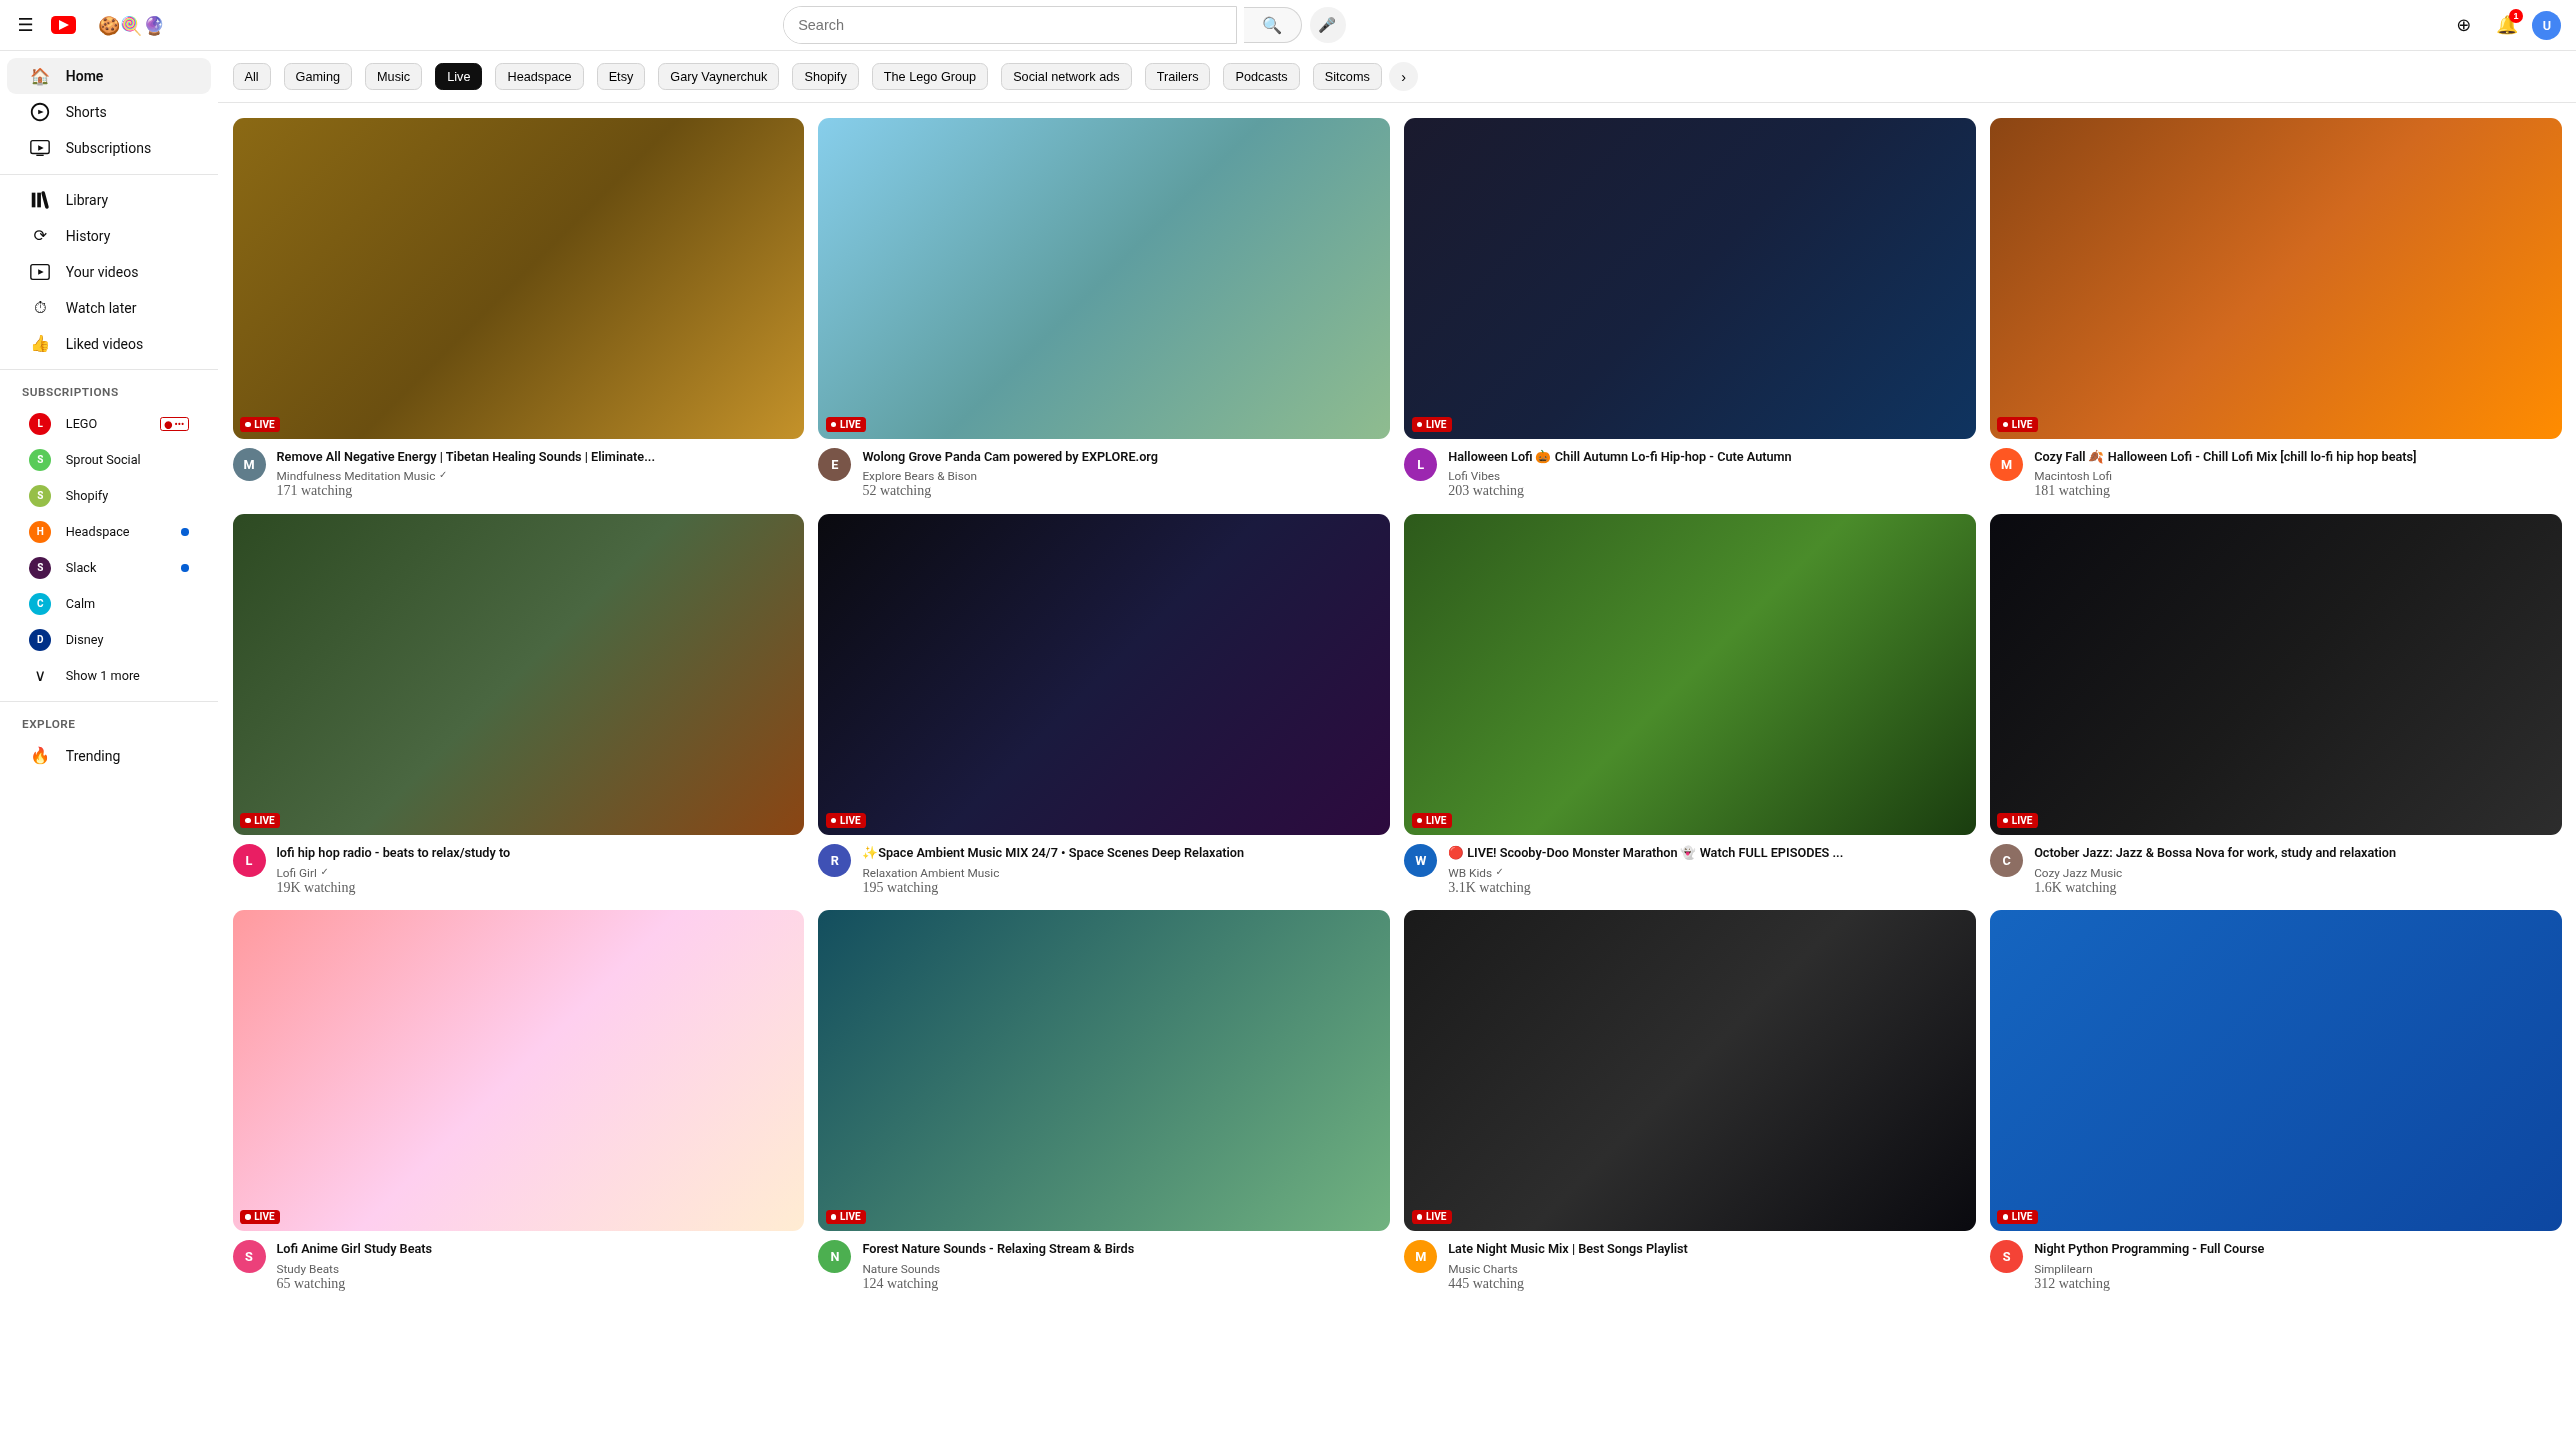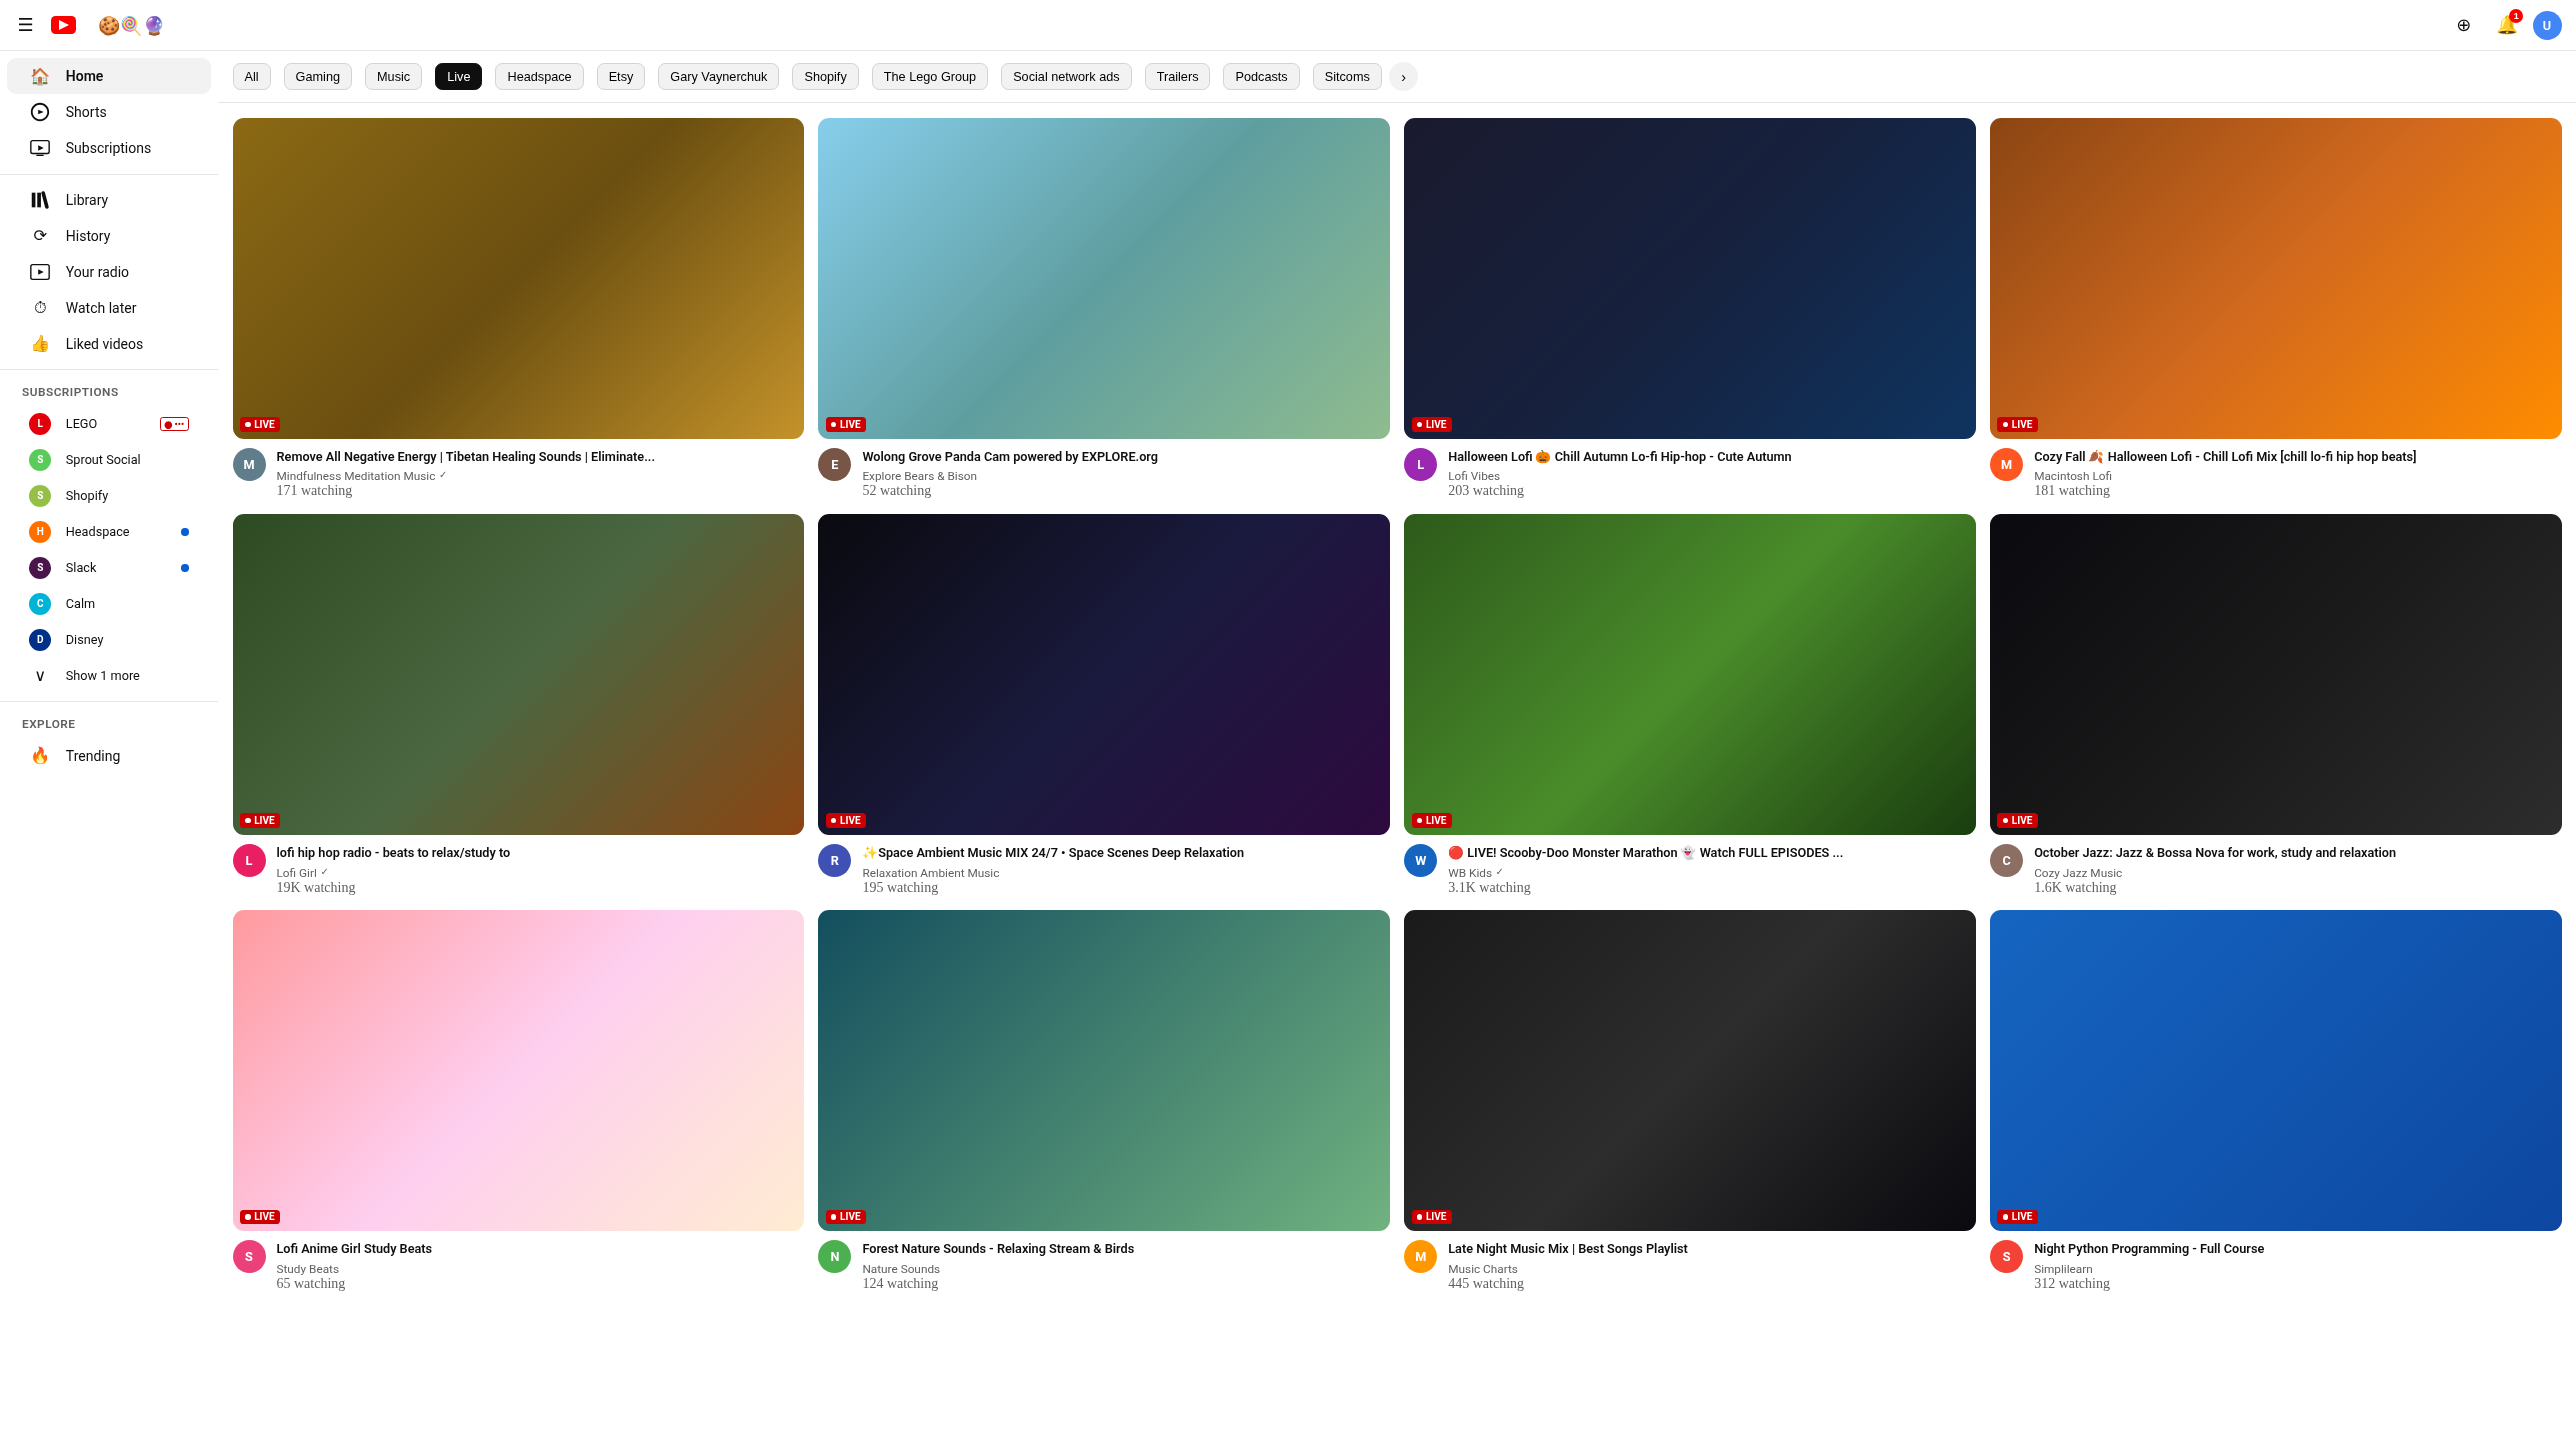--- a/index.html
+++ b/index.html
@@ -121,20 +121,31 @@
     <button class="icon-btn" style="width:22px;height:22px;font-size:18px;">
       <span>☰</span>
     </button>
     <div class="yt-logo">
       <div class="yt-icon"></div>
       <span style="font-size:16.3px;font-weight:700;margin-left:3.6px;"></span>
     </div>
     <div class="emoji-icons">🍪🍭🔮</div>
   </div>
 
+  <div class="header-center">
+    <div class="search-bar">
+      <input type="text" class="search-input" placeholder="Search" style="">
+    </div>
+    <button class="search-btn">
+      <span style="font-size:16.3px;color:#606060;">🔍</span>
+    </button>
+    <button class="mic-btn">
+      <span style="font-size:14.5px;">🎤</span>
+    </button>
+  </div>
 
   <div class="header-right">
     <button class="icon-btn">
       <span style="font-size:18px;">⊕</span>
     </button>
     <button class="icon-btn notif-btn">
       <span style="font-size:18px;">🔔</span>
       <span class="notif-badge">1</span>
     </button>
     <div class="avatar">U</div>
@@ -182,21 +193,21 @@
     <div class="sidebar-icon">⟳</div>
     <span class="sidebar-label">History</span>
   </div>
   <div class="sidebar-item">
     <div class="sidebar-icon">
       <svg width="22" height="22" viewBox="0 0 24 24">
           <rect x="2" y="4" width="20" height="16" rx="2" fill="none" stroke="currentColor" stroke-width="1.5"></rect>
           <polygon points="10,9 16,12 10,15" fill="currentColor"></polygon>
         </svg>
     </div>
-    <span class="sidebar-label">Your radio</span>
+    <span class="sidebar-label">Your videos</span>
   </div>
   <div class="sidebar-item">
     <div class="sidebar-icon">⏱</div>
     <span class="sidebar-label">Watch later</span>
   </div>
   <div class="sidebar-item">
     <div class="sidebar-icon">👍</div>
     <span class="sidebar-label">Liked videos</span>
   </div>
 

